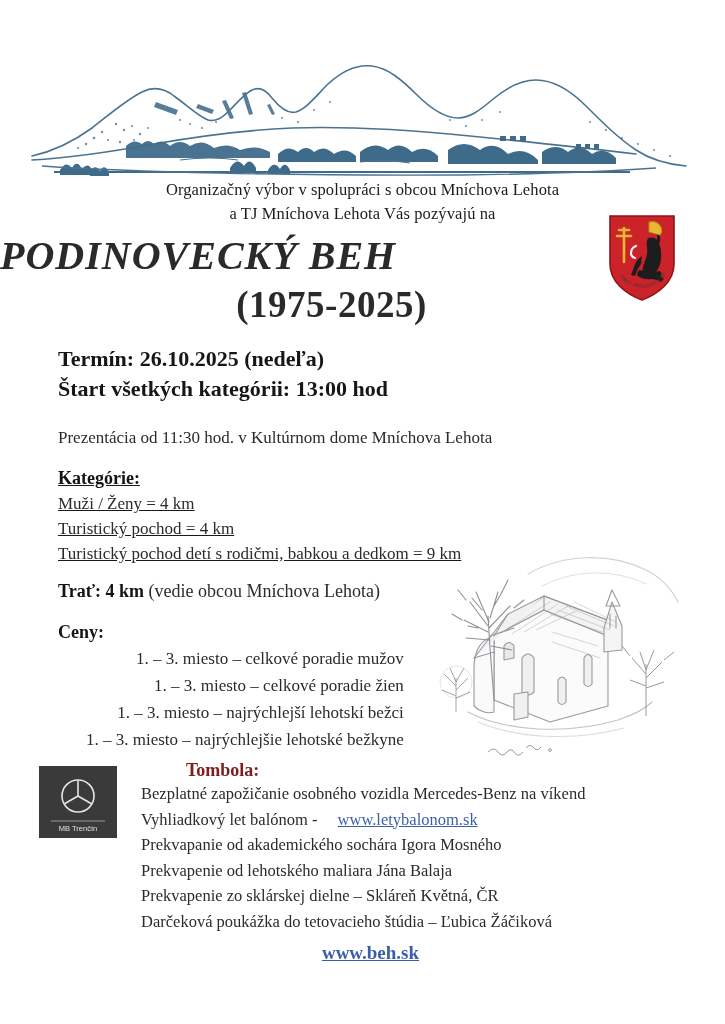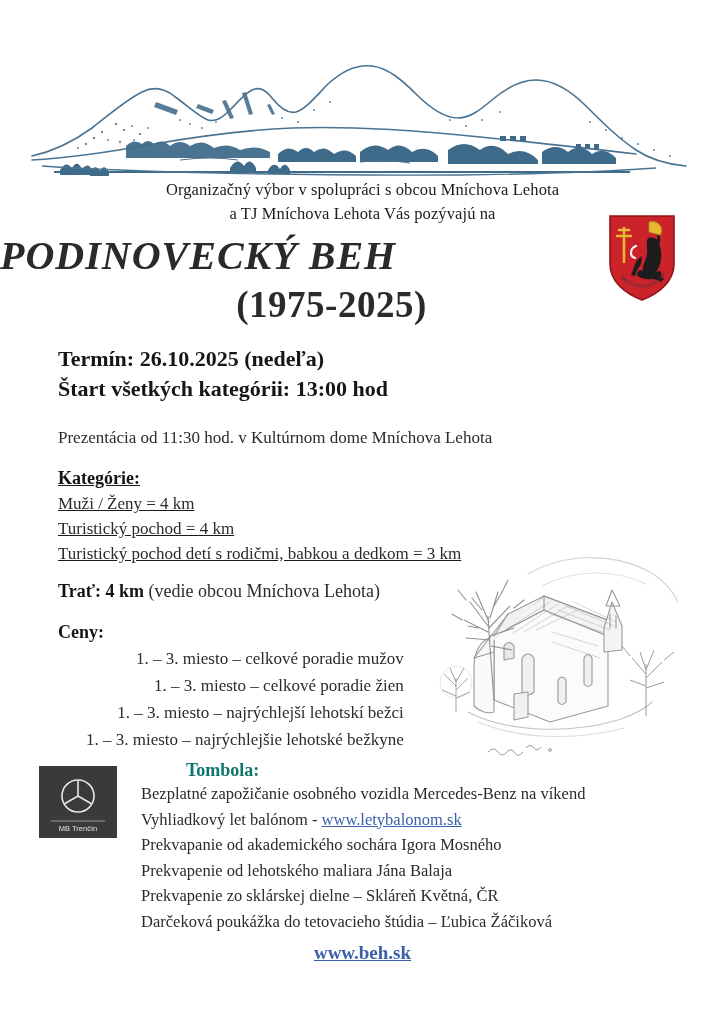--- a/index.html
+++ b/index.html
@@ -130,33 +130,34 @@
   }
   .mb-logo svg { display:block; width:100%; height:100%; }
 
   
   .tombola-head {
     position: absolute;
     left: 186px;
     top: 760px;
     font-size: 18px;
     font-weight: bold;
-    color: #0f766e;
+    color: #7f1d1d;
   }
   .tombola-list {
     position: absolute;
     left: 141px;
     top: 781px;
     width: 560px;
   }
   .tombola-list .normal { line-height: 25.5px; font-size: 16.5px; }
 
   a.link, .link {
     color: #3a5fa8;
     text-decoration: underline;
+    margin-left: 16px;
   }
 
   .footer-link {
     position: absolute;
     left: 0;
     top: 942px;
     width: 725px;
     text-align: center;
     font-size: 19px;
     font-weight: bold;
@@ -298,21 +299,21 @@
   </div>
 
   <div class="block" style="top:425px;">
     <div class="normal">Prezentácia od 11:30 hod. v Kultúrnom dome Mníchova Lehota</div>
   </div>
 
   <div class="block" style="top:466px;text-decoration:underline;">
     <div class="heading">Kategórie:</div>
     <div class="normal">Muži / Ženy  = 4 km</div>
     <div class="normal">Turistický pochod = 4 km</div>
-    <div class="normal">Turistický pochod detí s rodičmi, babkou a dedkom = 3 km</div>
+    <div class="normal">Turistický pochod detí s rodičmi, babkou a dedkom = 9 km</div>
   </div>
 
   <div class="block" style="top:578px;">
     <div class="trat">
       <b>Trať:</b>
       <b>4 km</b>
       <span>(vedie obcou Mníchova Lehota)</span>
     </div>
   </div>
 

